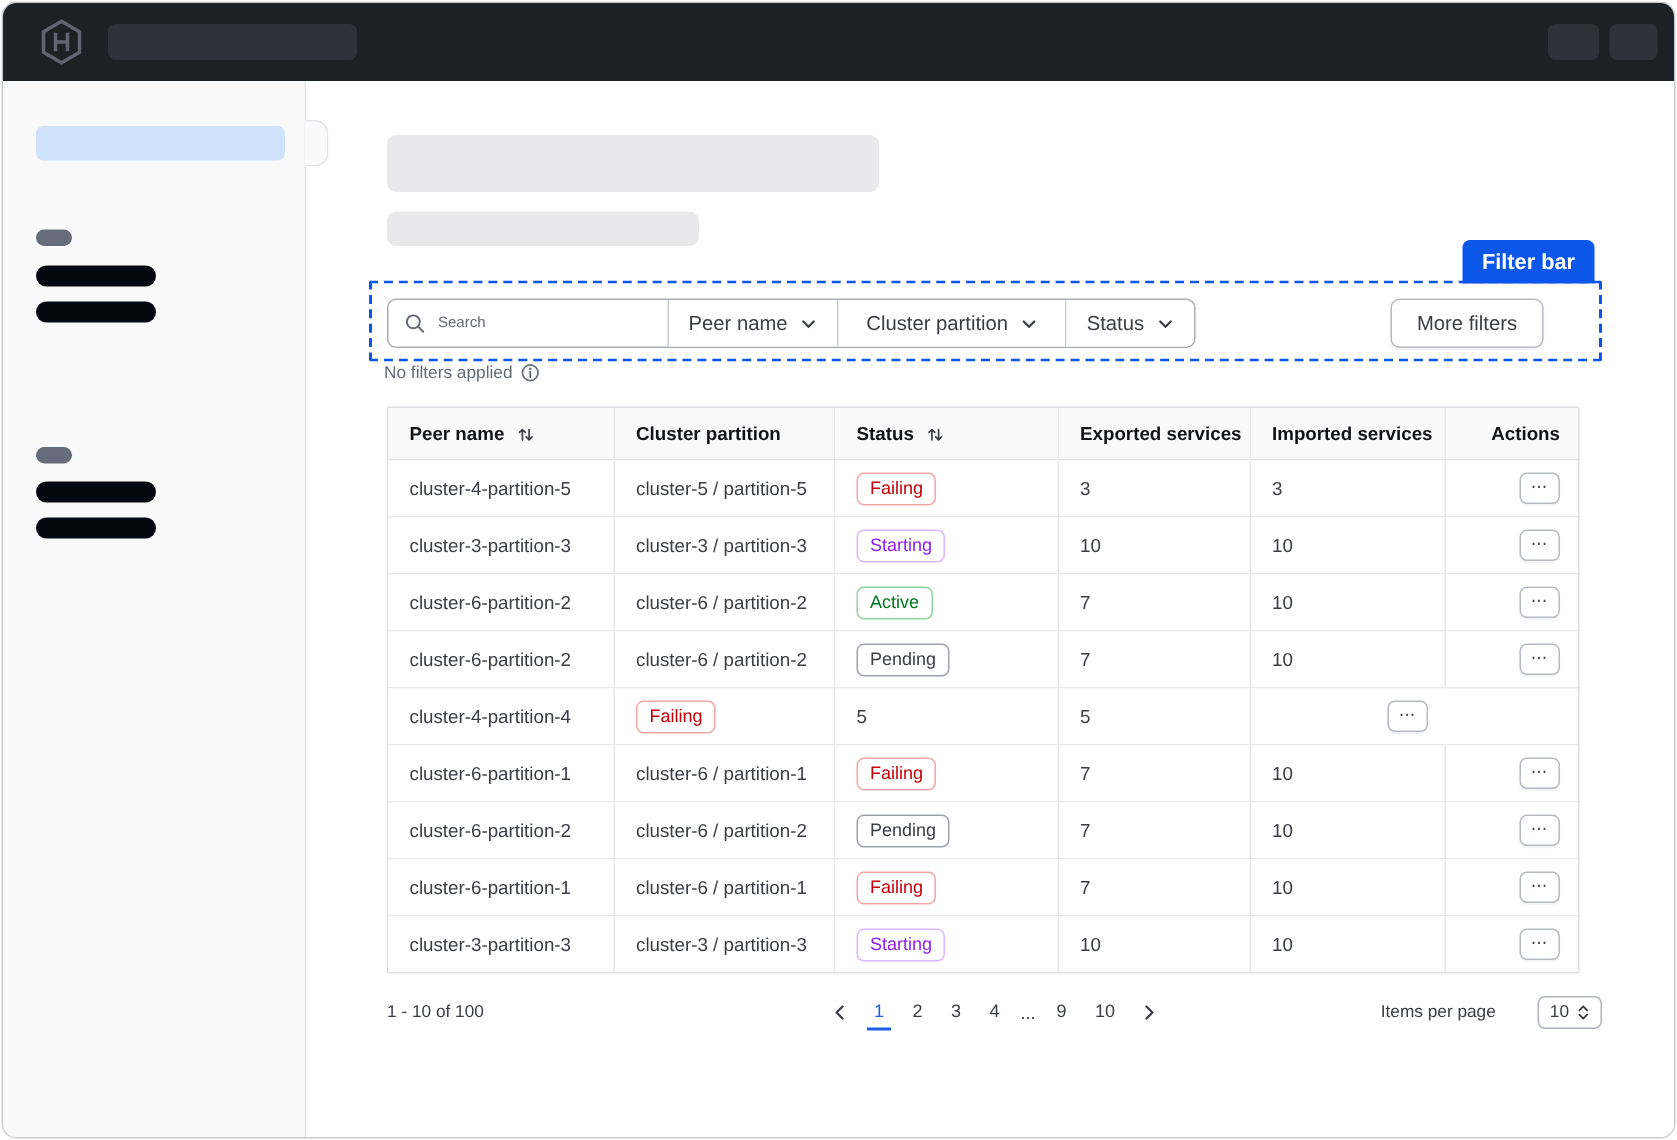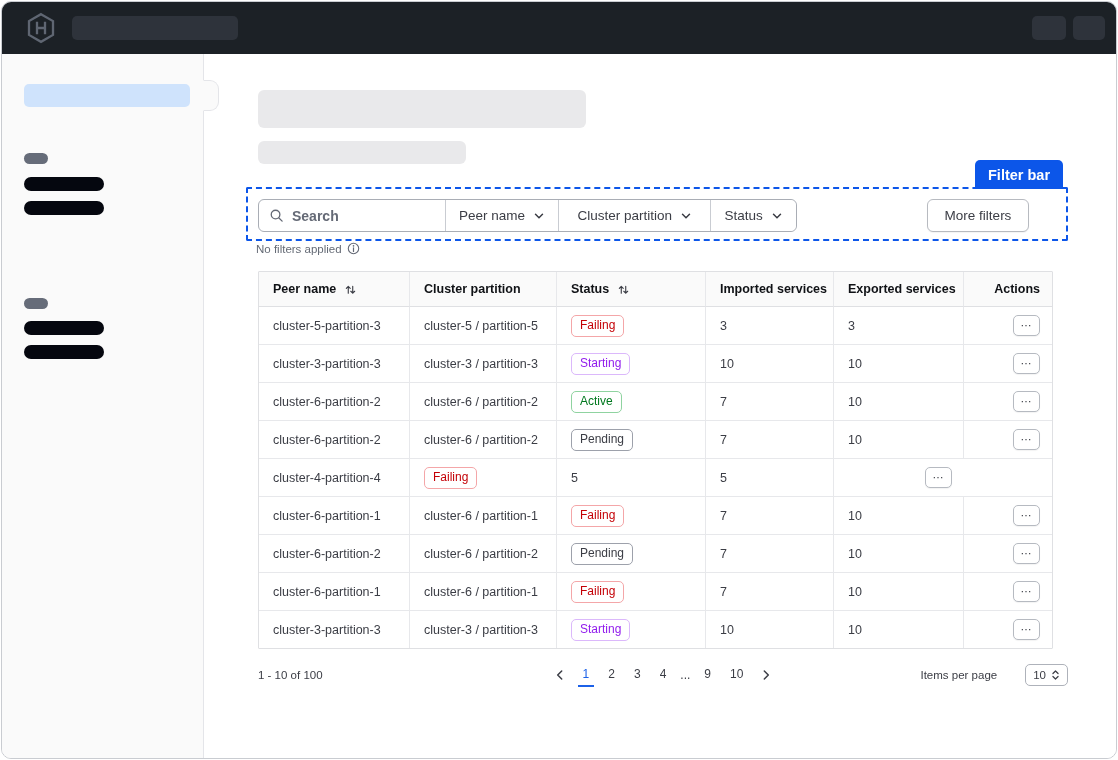--- a/index.html
+++ b/index.html
@@ -39,22 +39,22 @@
   .annot-box { position:absolute; left:42px; top:133px; width:822px; height:54px;
                border:2px dashed #0c56e9; border-radius:2px; }
   .annot-label { position:absolute; left:771px; top:106px; height:29px; padding:12px 13px;
                  background:#0c56e9; color:#fff; font-size:14.5px; font-weight:bold;
                  display:flex; align-items:center; border-radius:5px 5px 0 0; z-index:4; }
 
   
   .filter-group { position:absolute; left:54px; top:145px; width:539px; height:33px; display:flex;
                   border:1px solid #a9adb5; border-radius:6px; background:#fff; }
   .fg-search { display:flex; align-items:center; gap:8px; padding:0 10px; width:186px; }
-  .fg-search input { border:none; outline:none; width:130px; font-size:14px; color:#6d28d9;
-                     font-family:"Liberation Sans", sans-serif; background:transparent;font-weight:bold; }
+  .fg-search input { border:none; outline:none; width:130px; font-size:10px; color:#6d28d9;
+                     font-family:"Liberation Sans", sans-serif; background:transparent; }
   .fg-search input::placeholder { color:#656a76; }
   .fg-drop { display:flex; align-items:center; justify-content:center; gap:8px;
              border-left:1px solid #c9ccd2; font-size:13.5px; color:#3b3d45; cursor:pointer; background:#fff; }
   .fg-d1 { width:114px; } .fg-d2 { width:152px; border-radius:0; } .fg-d3 { width:86px; border-radius:0 6px 6px 0; }
   .more-filters { position:absolute; left:723px; top:145px; width:102px; height:33px; background:#fff;
                   border:1px solid #b7bac0; border-radius:6px; font-size:13.5px; color:#3b3d45;
                   font-family:"Liberation Sans", sans-serif; cursor:pointer; box-shadow:0 1px 1px rgba(0,0,0,.05); }
   .no-filters { position:absolute; left:52px; top:188px; display:flex; align-items:center; gap:5px;
                 font-size:11.5px; color:#646a75; }
 
@@ -178,32 +178,32 @@
           </div>
           <div class="t-cell">
             <span>Status</span>
             <span class="sort-icon">
               <svg width="13" height="13" viewBox="0 0 14 14">
                 <path d="M4.6 11 V3.6 M4.6 3.6 L2.5 5.7 M4.6 3.6 L6.7 5.7 M9.4 3.6 V11 M9.4 11 L7.3 8.9 M9.4 11 L11.5 8.9" fill="none" stroke="#3b3d45" stroke-width="1.2" stroke-linecap="round" stroke-linejoin="round"></path>
               </svg>
             </span>
           </div>
           <div class="t-cell">
+            <span>Exported services</span>
+          </div>
+          <div class="t-cell">
             <span>Imported services</span>
-          </div>
-          <div class="t-cell">
-            <span>Exported services</span>
           </div>
           <div class="t-cell">
             <span>Actions</span>
           </div>
         </div>
       <div class="t-body" id="table-body">
           <div class="t-row">
-            <div class="t-cell">cluster-5-partition-3</div>
+            <div class="t-cell">cluster-4-partition-5</div>
             <div class="t-cell">cluster-5 / partition-5</div>
             <div class="t-cell">
               <span class="badge" style="color: rgb(196, 0, 6); border-color: rgb(244, 166, 168);">Failing</span>
             </div>
             <div class="t-cell">3</div>
             <div class="t-cell">3</div>
             <div class="t-cell">
               <button class="dots-btn">⋯</button>
             </div>
           </div>

